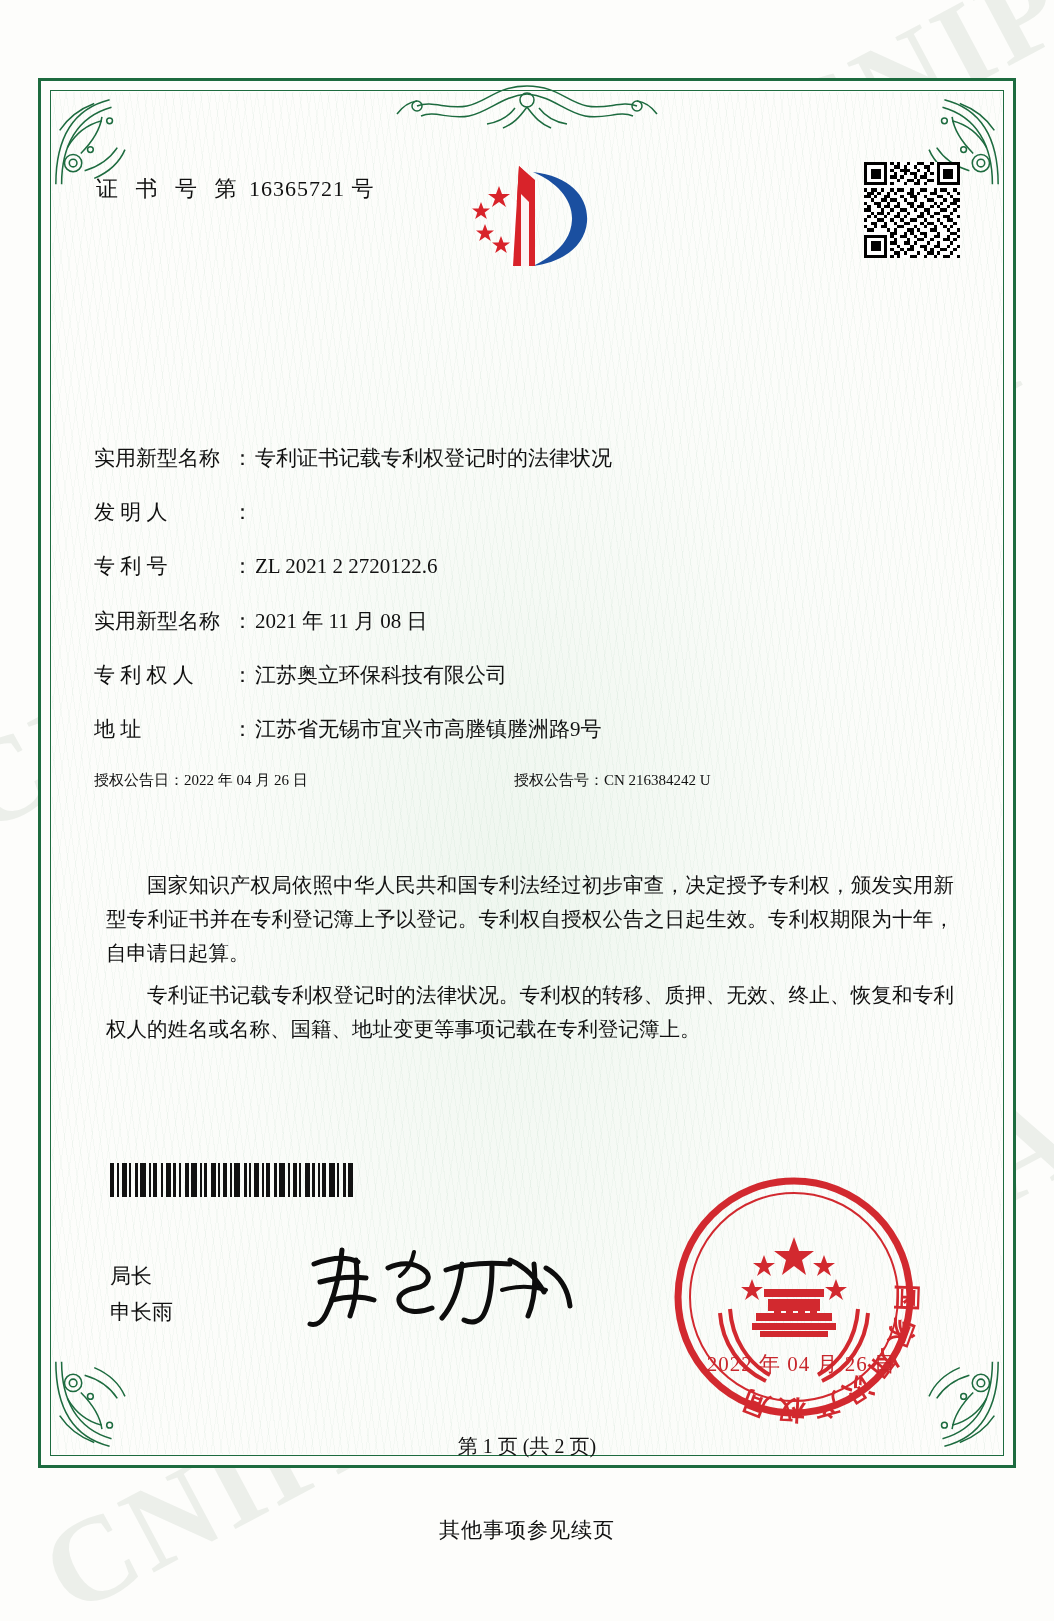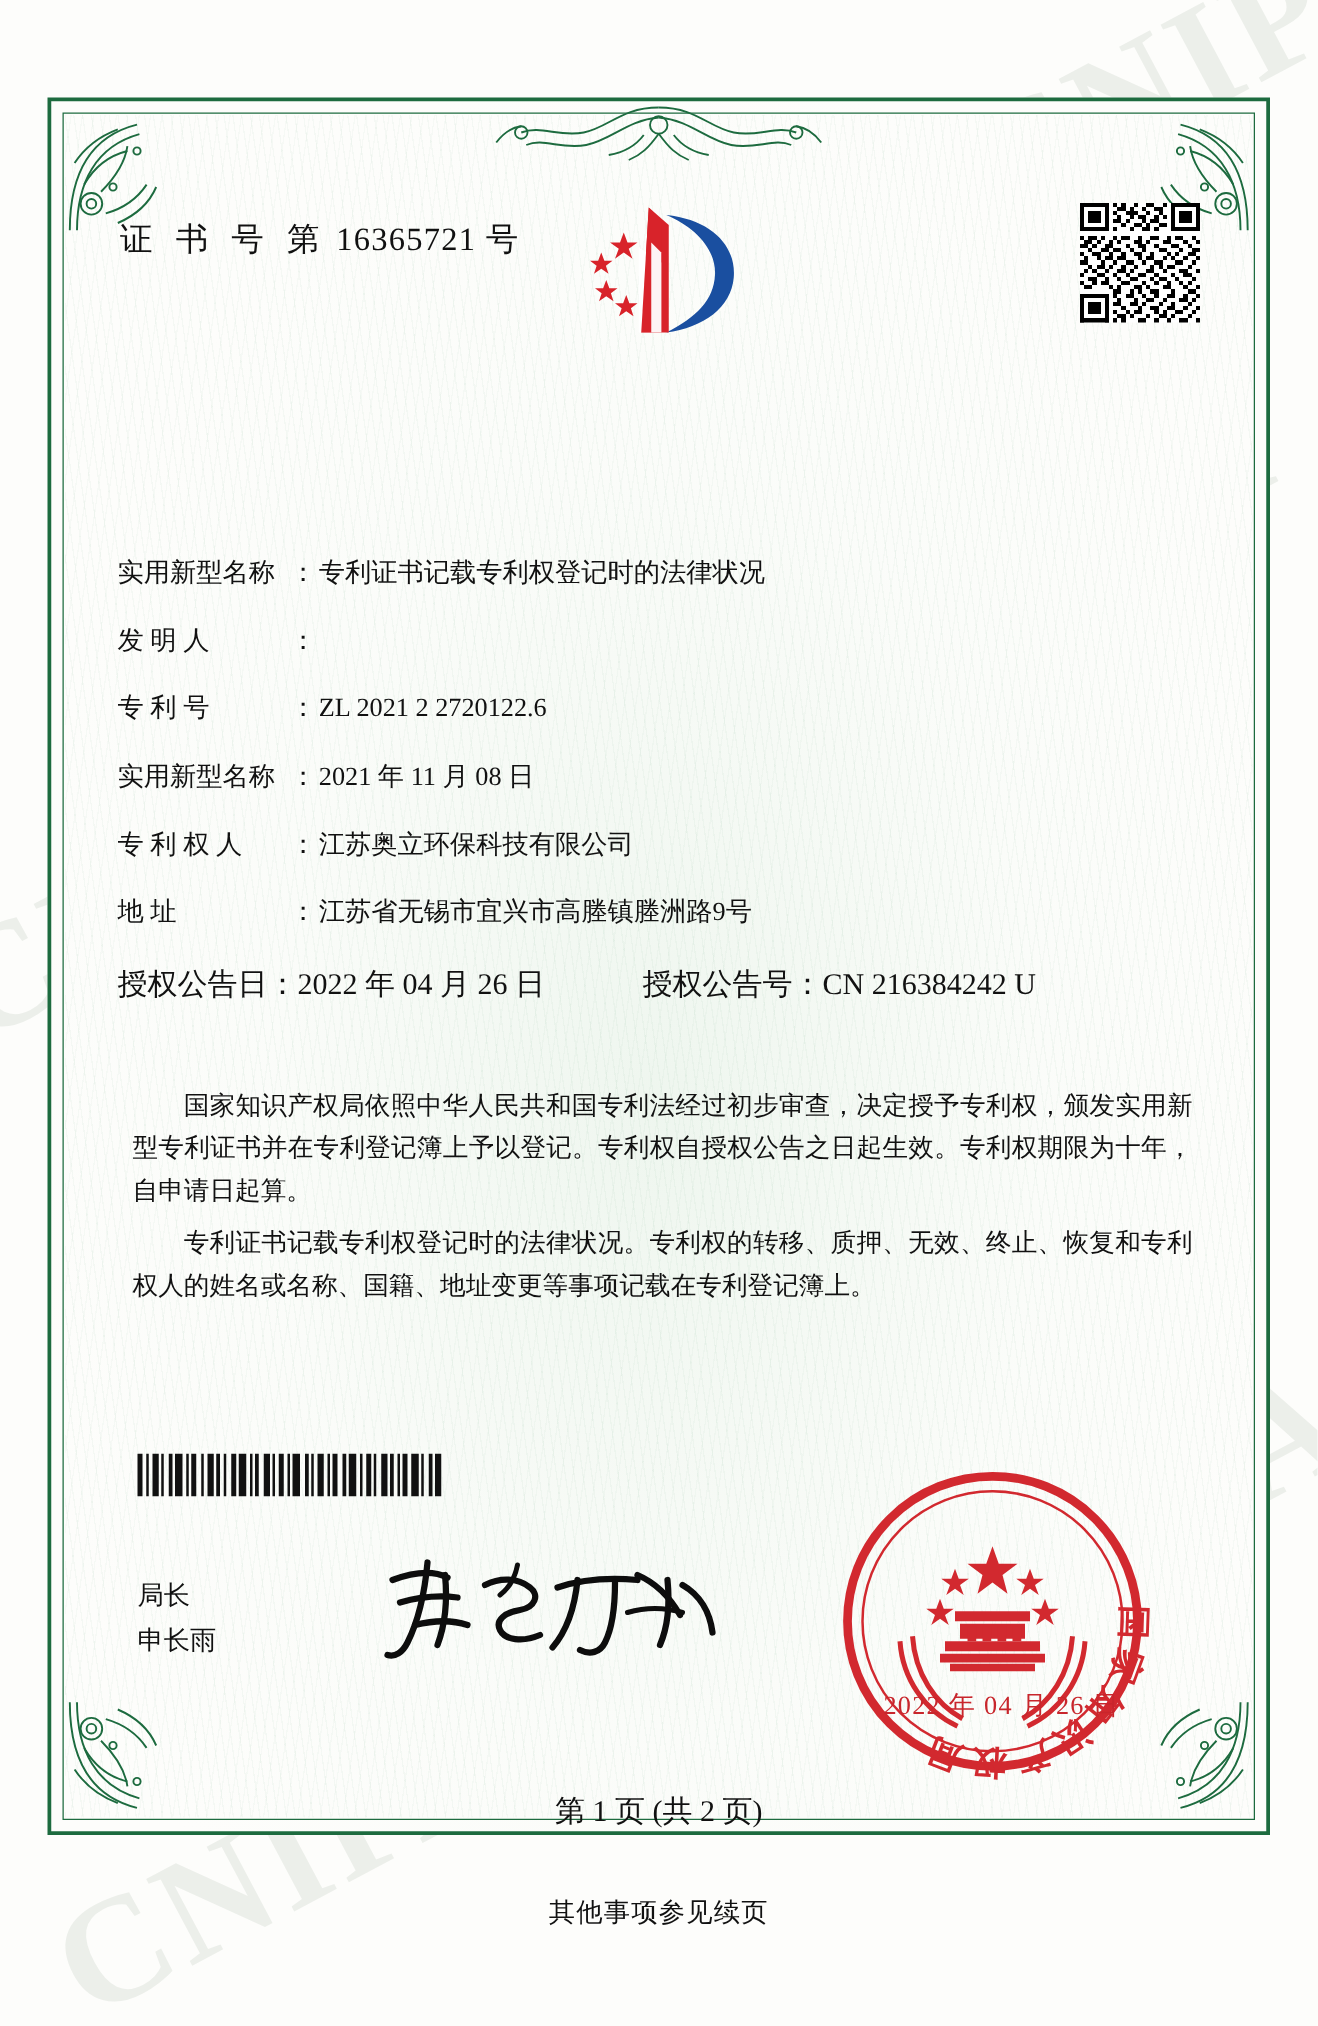--- a/index.html
+++ b/index.html
@@ -63,21 +63,21 @@
     position:absolute;left:50%;top:2px;transform:translateX(-50%);
     width:380px;height:60px;color:#1d6b3f;
   }
   .top-orn svg{width:100%;height:100%;display:block;}
 
   
   .content{position:absolute;left:0;top:0;right:0;bottom:0;}
 
   .cert-no{
     position:absolute;left:58px;top:96px;
-    font-size:26px;color:#111;letter-spacing:1px;
+    font-size:22px;color:#111;letter-spacing:1px;
   }
   .cert-no .lbl{letter-spacing:6px;}
 
   .qr{
     position:absolute;right:56px;top:84px;width:96px;height:96px;
   }
   .qr svg{display:block;width:100%;height:100%;}
 
   .logo{
     position:absolute;left:50%;top:80px;transform:translateX(-50%);
@@ -94,21 +94,21 @@
   .fields{position:absolute;left:56px;right:60px;top:368px;}
   .field{
     display:flex;align-items:baseline;
     font-size:21px;color:#111;margin-bottom:29px;line-height:1.2;
   }
   .field .k{width:138px;flex:0 0 138px;display:flex;justify-content:space-between;}
   .field .colon{margin:0 2px 0 0;}
   .field .v{flex:1;}
 
   .pub-row{
-    display:flex;align-items:center;font-size:24px;color:#111;margin-top:4px;
+    display:flex;align-items:center;font-size:15px;color:#111;margin-top:4px;
   }
   .pub-row .p1{width:420px;}
   .pub-row .p2{flex:1;}
 
   .para{
     position:absolute;left:68px;right:62px;
     font-size:20.5px;line-height:34px;color:#111;text-align:justify;
     text-indent:2em;
   }
   .para.p1{top:790px;}
@@ -137,21 +137,21 @@
   }
   .seal svg{width:100%;height:100%;display:block;}
   .seal-date{
     position:absolute;right:120px;top:1272px;
     font-size:21px;color:#c8262c;letter-spacing:1px;
     font-family:"Liberation Serif",serif;
   }
 
   .page-no{
     position:absolute;left:0;right:0;top:1355px;text-align:center;
-    font-size:24px;color:#111;
+    font-size:20px;color:#111;
   }
 
   .footer-note{
     position:absolute;left:0;right:0;top:1516px;text-align:center;
     font-size:21px;color:#111;letter-spacing:1px;z-index:2;
   }
 </style>
 </head>
 <body>
 

